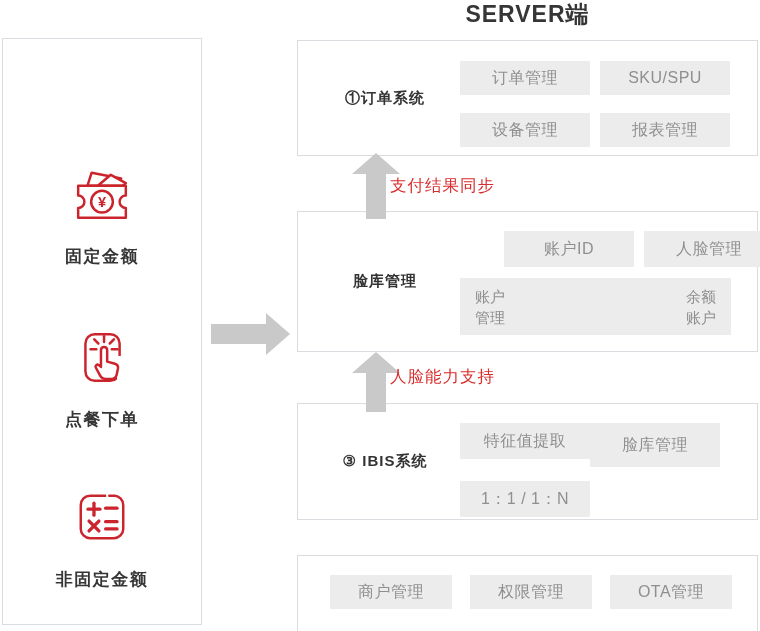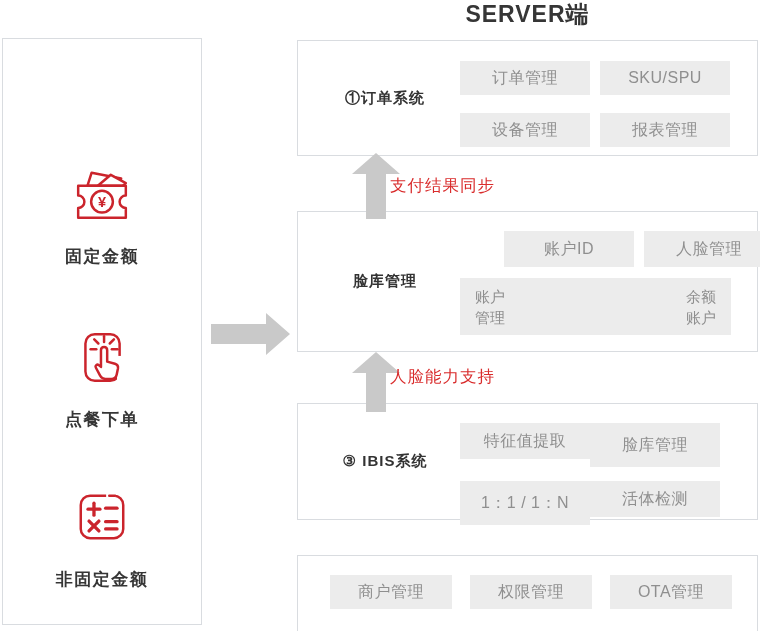--- a/index.html
+++ b/index.html
@@ -131,22 +131,21 @@
   <svg class="flow-arrow" style="left:352px;top:352px" width="48" height="60" viewBox="0 0 48 60">
     <polygon points="24,0 48,21 34,21 34,60 14,60 14,21 0,21" fill="var(--arrow_gray)"></polygon>
   </svg>
   <span class="red-label" style="left:390px;top:366px">人脸能力支持</span>
 
   <div class="sys-box" style="top:403px;height:117px">
     <div class="sys-name">③ IBIS系统</div>
     <div class="chip-grid" style="top:19px;gap:14px 0">
       <div class="chip" style="height:36px">特征值提取</div>
       <div class="chip" style="height:44px">脸库管理</div>
-      <div class="chip" style="height:44px">1：1 / 1：N</div>
-      <div class="chip" style="height:36px">活体检测</div>
+      <div class="chip" style="height:36px">1：1 / 1：N</div>
     </div>
   </div>
 
   <div class="sys-box" style="top:555px;height:85px">
     <div class="mgmt-row">
       <div class="chip">商户管理</div>
       <div class="chip">权限管理</div>
       <div class="chip">OTA管理</div>
     </div>
   </div>

